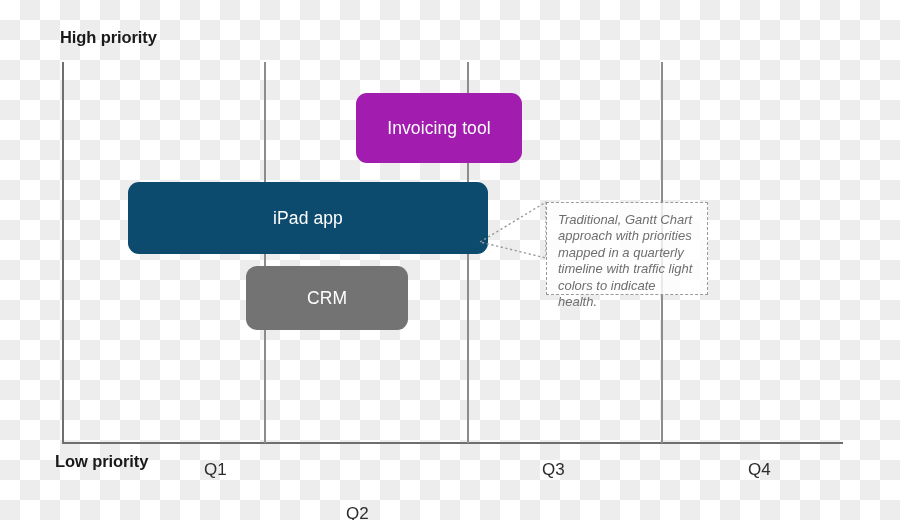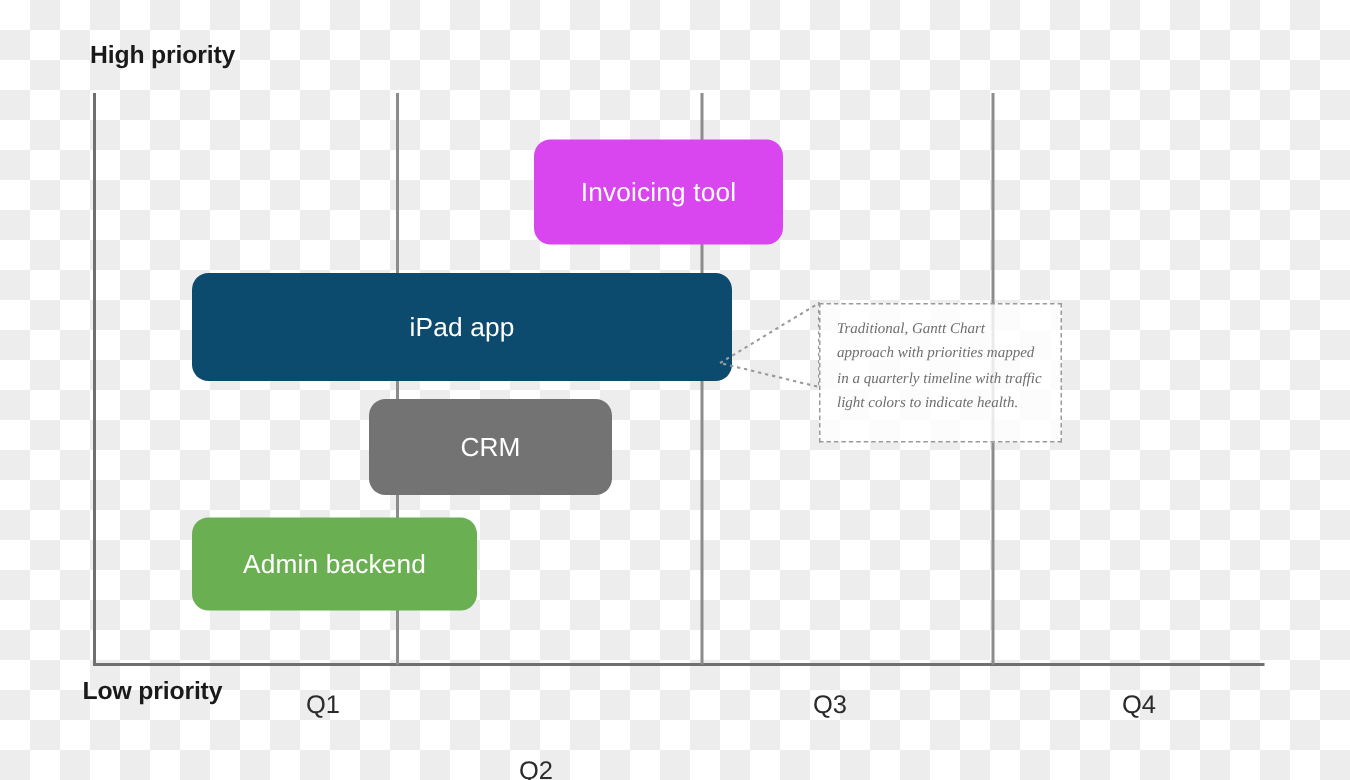--- a/index.html
+++ b/index.html
@@ -66,25 +66,25 @@
   
   .callout {
     position:absolute;
     left:546px; top:202px;
     width:162px; height:93px;
     border:1.5px dashed #9a9a9a;
     background:rgba(255,255,255,0.82);
     padding:9px 10px 0 11px;
   }
   .callout p {
-    font-size:10px;
+    font-size:13px;
     line-height:16.4px;
     font-style:italic;
     color:#6e6e6e;
-    font-family:Liberation Serif, serif;
+    font-family:Liberation Sans, sans-serif;
   }
   .leader { position:absolute; left:478px; top:196px; width:80px; height:70px; }
 </style>
 </head>
 <body>
 
 <div id="canvas">
 
   <div class="axis-y"></div>
 
@@ -95,35 +95,32 @@
   <div class="divider" style="left:661px;"></div>
 
   <div class="axis-label label-high">High priority</div>
   <div class="axis-label label-low">Low priority</div>
 
   <div class="quarter-label" style="left:164px;margin-left:40px;">Q1</div>
   <div class="quarter-label" style="left:346px;margin-top:44px;">Q2</div>
   <div class="quarter-label" style="left:542px;">Q3</div>
   <div class="quarter-label" style="left:748px;">Q4</div>
 
-  <div class="bar" style="left:356px;top:93px;width:166px;height:70px;background:#d946ef;">
+  <div class="bar" style="left:356px;top:93px;width:166px;height:70px;background:#a21caf;">
     <span>Invoicing tool</span>
   </div>
 
   <div class="bar" style="left:128px;top:182px;width:360px;height:72px;background:#0c4a6e;">
     <span>iPad app</span>
   </div>
 
   <div class="bar" style="left:246px;top:266px;width:162px;height:64px;background:#737373;">
     <span>CRM</span>
   </div>
 
-  <div class="bar" style="left:128px;top:345px;width:190px;height:62px;background:#6aaf51;">
-    <span>Admin backend</span>
-  </div>
 
   <svg class="leader" viewBox="0 0 80 70">
     <path d="M2 46 L68 6 L68 62 Z" fill="none" stroke="#9a9a9a" stroke-width="1.4" stroke-dasharray="2.2 2.6" stroke-linejoin="round"></path>
   </svg>
 
   <div class="callout">
     <p>Traditional, Gantt Chart approach with priorities mapped in a quarterly timeline with traffic light colors to indicate health.</p>
   </div>
 
 </div>

